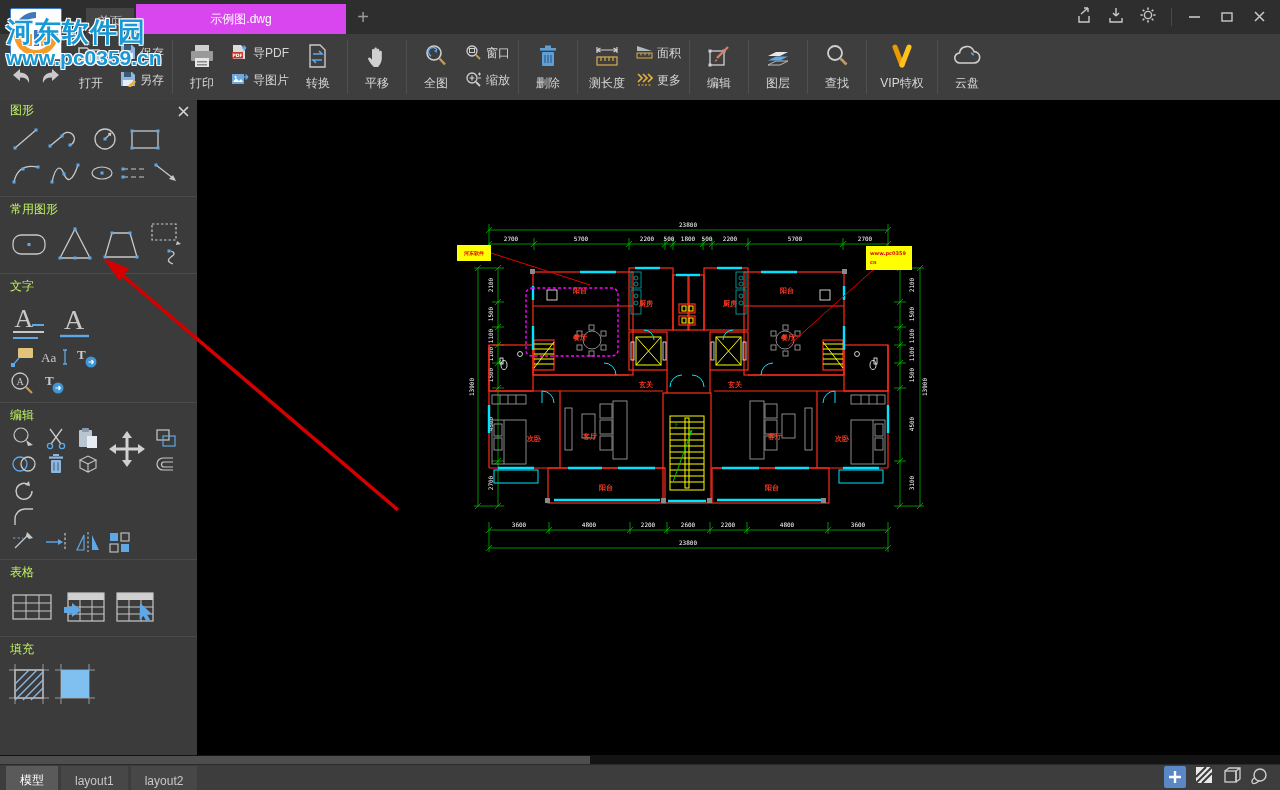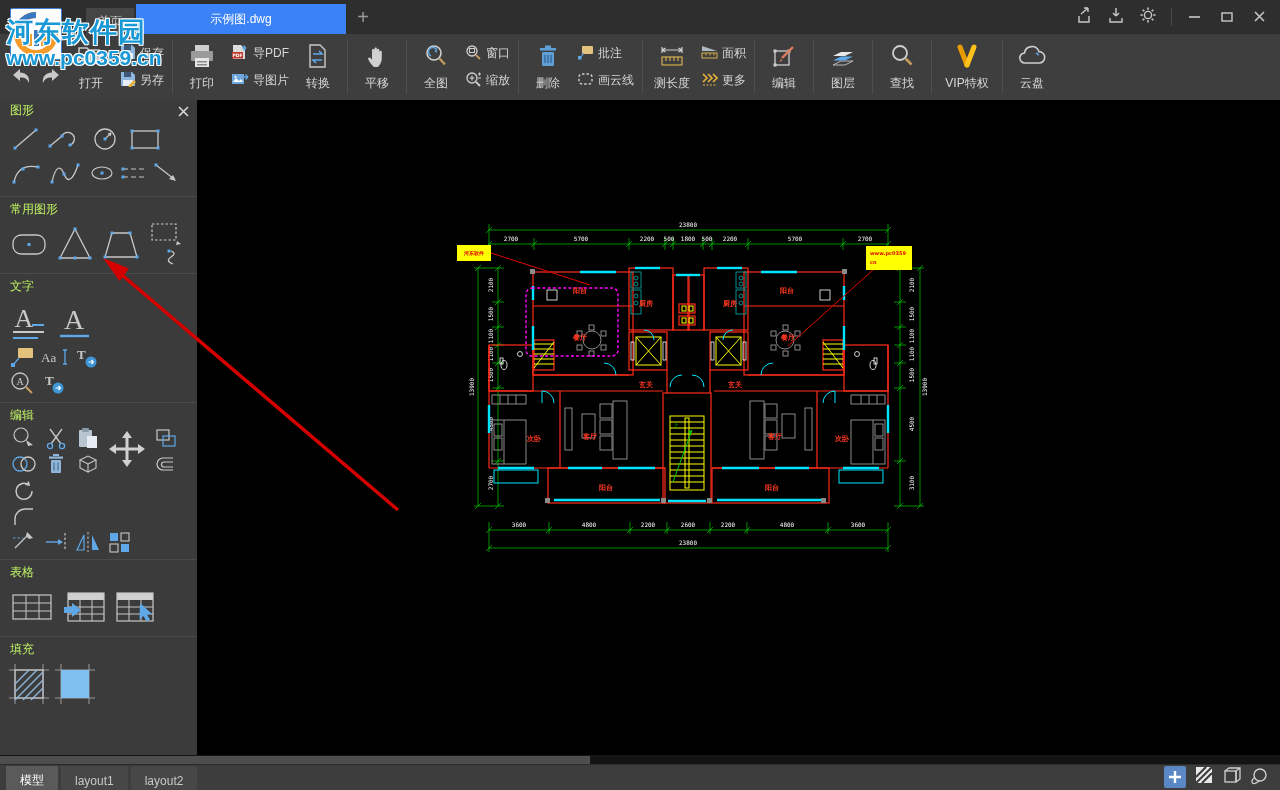--- a/index.html
+++ b/index.html
@@ -2,21 +2,21 @@
 <html><head>
 <meta charset="utf-8">
 <style>
   html,body{margin:0;padding:0}
   body{width:1280px;height:790px;position:relative;overflow:hidden;background:#000;
        font-family:"Liberation Sans","DejaVu Sans",sans-serif;-webkit-font-smoothing:antialiased}
   .titlebar{position:absolute;top:0;left:0;right:0;height:50px;background:#2e2e2e}
   .tab-home{position:absolute;left:86px;top:8px;width:48px;height:26px;line-height:26px;text-align:center;
             background:#454545;color:#c6c6c6;font-size:12px}
   .tab-doc{position:absolute;left:136px;top:4px;width:210px;height:30px;line-height:30px;text-align:center;
-           background:#3b82f6;color:#fff;font-size:12px}
+           background:#d946ef;color:#fff;font-size:12px}
   .newtab{position:absolute;left:352px;top:3px;width:22px;height:28px;line-height:28px;text-align:center;
           color:#9a9a9a;font-size:20px}
   .winbtns{position:absolute;right:8px;top:0;height:34px;display:flex;align-items:center;gap:6px}
   .winbtn{width:26px;height:24px;display:flex;align-items:center;justify-content:center}
   .winsep{width:1px;height:18px;background:#4a4a4a;margin:0 4px}
   .toolbar{position:absolute;top:34px;left:0;right:0;height:66px;background:#3e3e3e;border-bottom:1px solid #212121}
   .tbinner{position:absolute;left:66px;top:0;height:66px;display:flex;align-items:stretch}
   .tb-sep{width:1px;background:#4f4f4f;margin:6px 4px}
   .tb-big{width:50px;display:flex;flex-direction:column;align-items:center;justify-content:center;gap:2px}
   .tb-big .lbl{font-size:12px;color:#d6d6d6;white-space:nowrap}
@@ -243,36 +243,20 @@
   <div class="tb-sep"></div>
 
   <div class="tb-big">
     <span><svg width="26" height="26" viewBox="0 0 26 26">
             <rect x="10" y="2.5" width="6" height="2.5" fill="#5f9fd6"></rect>
             <rect x="5" y="5" width="16" height="2.6" fill="#5f9fd6"></rect>
             <rect x="7" y="9" width="12" height="14" rx="1" fill="#5f9fd6"></rect>
             <path d="M10 12v8M13 12v8M16 12v8" stroke="#2f5f8f" stroke-width="1.2"></path>
           </svg></span>
     <span class="lbl">删除</span>
-  </div>
-  <div class="tb-col">
-    <div class="tb-small">
-      <span><svg width="17" height="16" viewBox="0 0 17 16">
-              <rect x="5" y="2" width="11" height="8" rx="1" fill="#e3c27c"></rect>
-              <path d="M3 14l4-5" stroke="#5fa8e8" stroke-width="1.2"></path>
-              <rect x="1" y="12" width="3.5" height="3.5" fill="#5fa8e8"></rect>
-            </svg></span>
-      <span class="lbl">批注</span>
-    </div>
-    <div class="tb-small">
-      <span><svg width="17" height="16" viewBox="0 0 17 16">
-              <rect x="2" y="3" width="13" height="10" rx="3" stroke="#cfcfcf" stroke-width="1.4" fill="none" stroke-dasharray="2.5 2"></rect>
-            </svg></span>
-      <span class="lbl">画云线</span>
-    </div>
   </div>
   <div class="tb-sep"></div>
 
   <div class="tb-big">
     <span><svg width="28" height="26" viewBox="0 0 28 26">
             <path d="M4 7h20M4 4v6M24 4v6M4 7l3.5-2M4 7l3.5 2M24 7l-3.5-2M24 7l-3.5 2" stroke="#cfcfcf" stroke-width="1.2" fill="none"></path>
             <rect x="4" y="14" width="20" height="8" stroke="#d8ae4e" stroke-width="1.2" fill="none"></rect>
             <path d="M8 14v4M12 14v4M16 14v4M20 14v4" stroke="#d8ae4e" stroke-width="1.2"></path>
           </svg></span>
     <span class="lbl">测长度</span>

